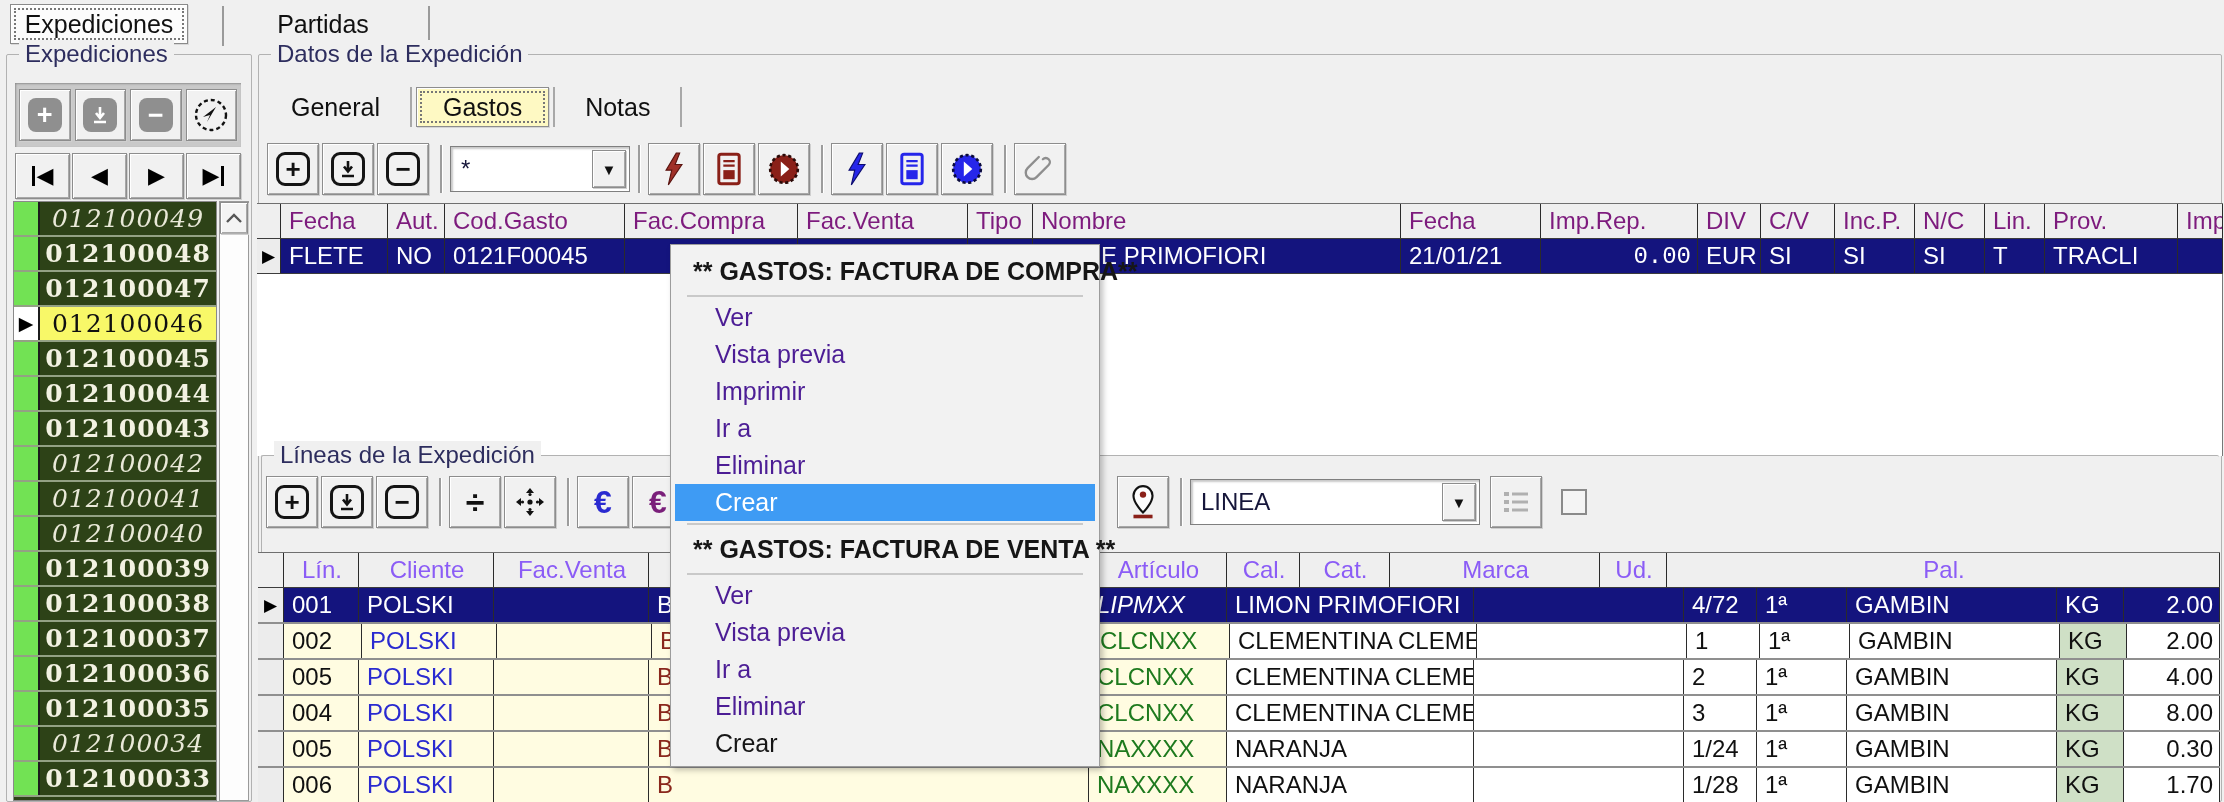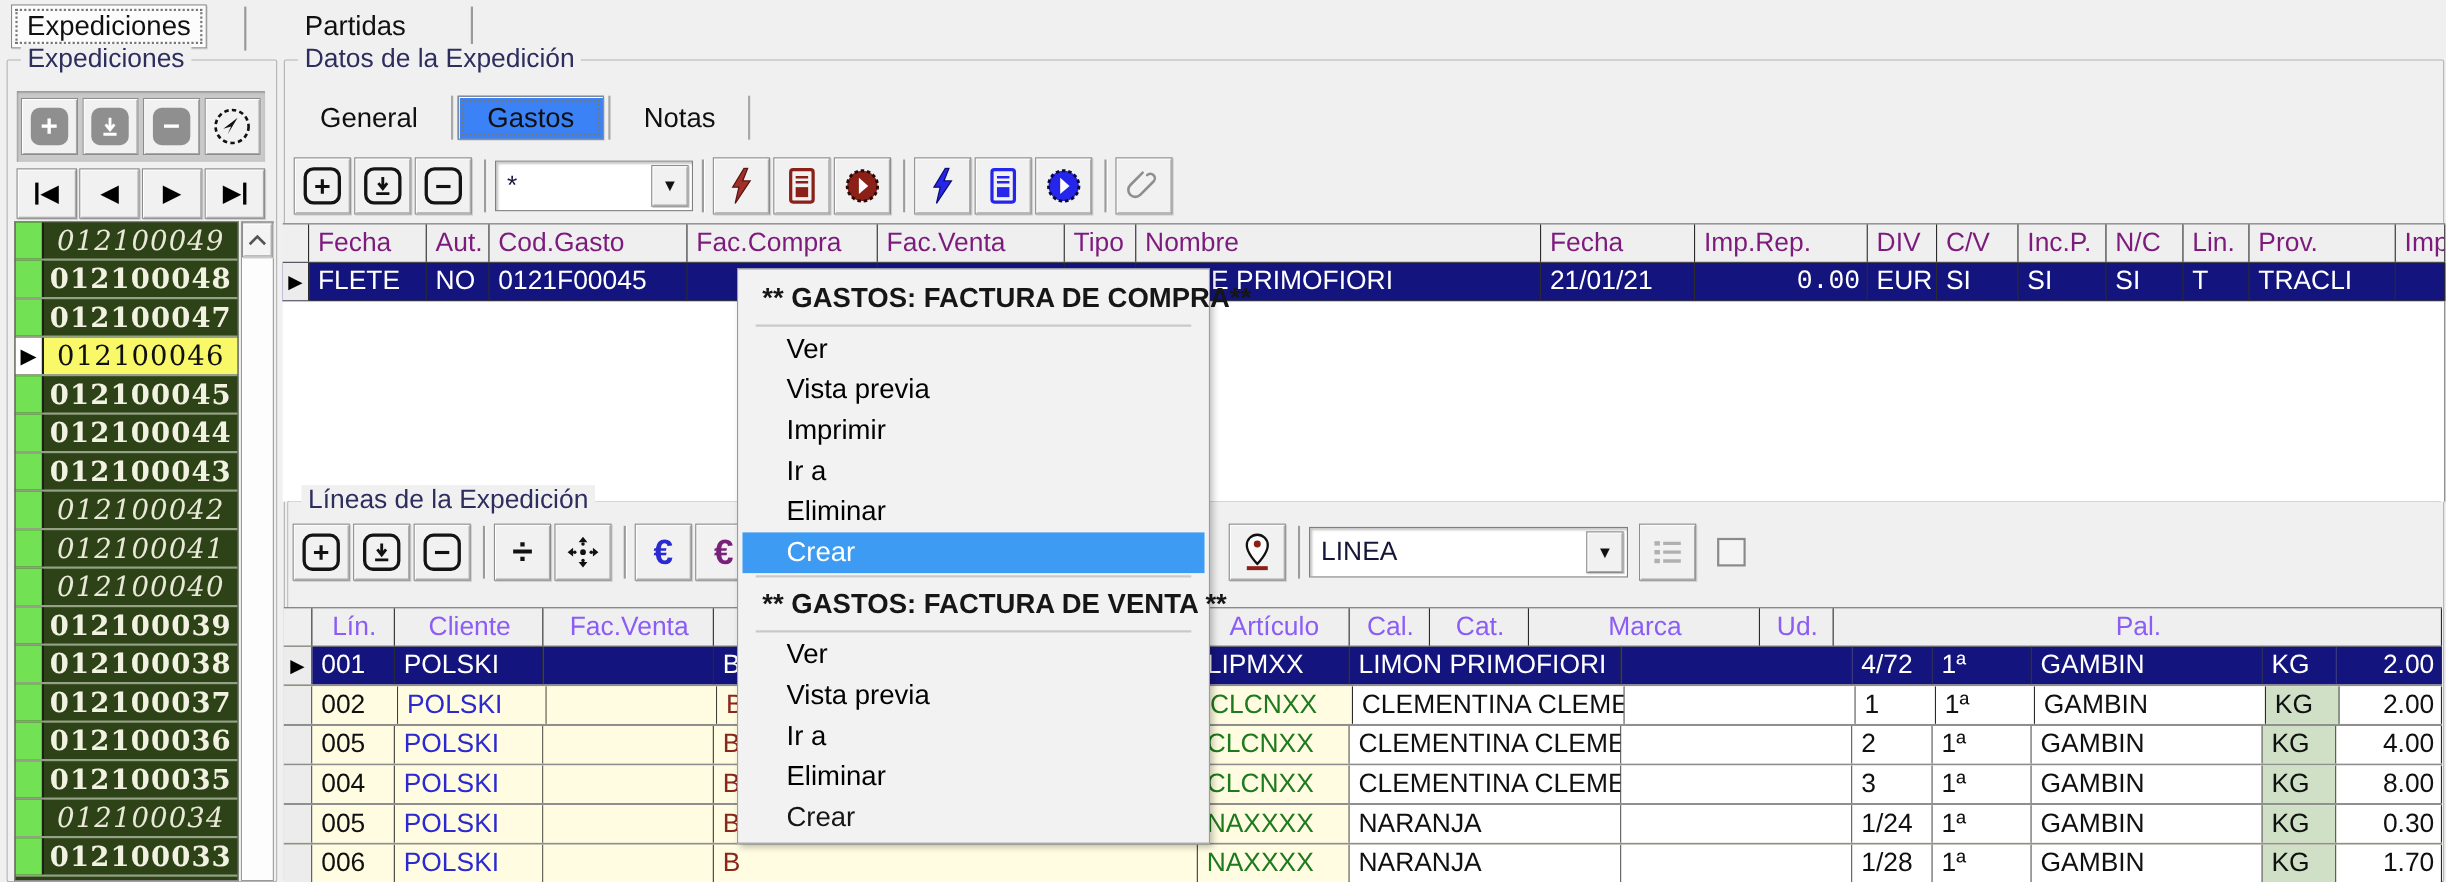--- a/index.html
+++ b/index.html
@@ -50,21 +50,21 @@
   .side-row.sel .ind { background:#ffffff; }
   .side-row.sel .num { background:#f8f868; color:#101010; font-weight:400; font-style:normal; }
   .sbar { position:absolute; left:212px; top:146px; width:30px; height:600px; background:#fdfdfd; border:1px solid #9a9a9a; }
   .sbar .up { width:100%; height:32px; background:#f4f4f4; border-bottom:1px solid #b0b0b0;
               display:flex; align-items:center; justify-content:center; }
 
   
   .main { left:258px; top:54px; width:1964px; height:748px; }
   .tabsrow { position:absolute; left:6px; top:30px; height:44px; display:flex; align-items:center; }
   .tab { padding:0 26px; font-size:25px; color:#101010; height:40px; display:flex; align-items:center; }
-  .tab.selected { background:#3b82f6; border:1px solid #8d8d8d;
+  .tab.selected { background:#fef9c3; border:1px solid #8d8d8d;
                   box-shadow:inset 1px 1px 0 #fff, 1px 1px 0 #d5d5d5; outline:2px dotted #777; outline-offset:-6px;text-align:center; }
   .tabsep { width:2px; height:40px; background:#a8a8a8; margin:0 4px; }
 
   .toolbar { position:absolute; left:8px; top:84px; height:60px; display:flex; align-items:center; }
   .toolbar .btn { width:52px; height:52px; margin-right:3px; }
   .olico { width:34px; height:34px; border:3px solid #141414; border-radius:9px; color:#111;
            display:flex; align-items:center; justify-content:center; font-size:26px; font-weight:bold; }
   .combo { height:46px; background:#ffffff; border:1px solid #7f7f7f;
            box-shadow:inset 2px 2px 2px #c9c9c9; display:flex; align-items:center; }
   .combo .val { flex:1; padding-left:10px; font-size:24px; color:#16163a; }
@@ -96,21 +96,21 @@
   .lineas-row.sel .dc { background:var(--accent-selection,#14147e); color:#ffffff; }
 
   
   .ctxmenu { position:absolute; left:670px; top:244px; width:430px; background:#f2f2f2;
              border:1px solid #9c9c9c; box-shadow:3px 3px 6px rgba(0,0,0,.25); z-index:50; padding:4px 4px; }
   .ctxmenu .mhead { height:44px; display:flex; align-items:center; padding:0 18px;
                     font-size:25px; font-weight:600; color:#161616; white-space:nowrap; }
   .ctxmenu .msep { height:0; border-top:2px solid #c9c9c9; margin:2px 12px; }
   .ctxmenu .mitem { height:37px; display:flex; align-items:center; padding:0 0 0 40px;
                     font-size:25px; color:#161616; cursor:default; }
-  .ctxmenu .mitem.dis { color:#000000; }
+  .ctxmenu .mitem.dis { color:#4c1d95; }
   .ctxmenu .mitem.hl { background:var(--menu-highlight,#3e9bf4); color:#ffffff; }
 
   .chk { width:26px; height:26px; border:2px solid #8a8a8a; background:#f4f4f4; }
   svg { display:block; }
 </style>
 </head>
 <body>
 
 <div class="app">
 
@@ -441,21 +441,21 @@
             <div class="hc" style="width: 67px;">Ud.</div>
             <div class="hc" style="flex: 1 1 0%;">Pal.</div>
           </div>
         <div id="lineasBody">
             <div class="grid-r lineas-row sel" style="height: 36px;">
               <div class="selcell" style="width: 26px;">▶</div>
               <div class="dc" style="width: 75px;">001</div>
               <div class="dc c-blue" style="width: 135px;">POLSKI</div>
               <div class="dc" style="width: 155px;"></div>
               <div class="dc c-red" style="width: 440px;">B</div>
-              <div class="dc c-green" style="width: 138px;">LIPMXX</div>
+              <div class="dc c-green" style="width: 138px; font-style: italic;">LIPMXX</div>
               <div class="dc c-wh" style="width: 247px;">LIMON PRIMOFIORI</div>
               <div class="dc c-wh" style="width: 210px;"></div>
               <div class="dc c-wh" style="width: 73px;">4/72</div>
               <div class="dc c-wh" style="width: 90px;">1ª</div>
               <div class="dc c-wh" style="width: 210px;">GAMBIN</div>
               <div class="dc c-ud" style="width: 67px;">KG</div>
               <div class="dc c-wh ar" style="flex: 1 1 0%;">2.00</div>
             </div>
             <div class="grid-r lineas-row" style="height: 36px;">
               <div class="selcell" style="width: 26px;"></div>

